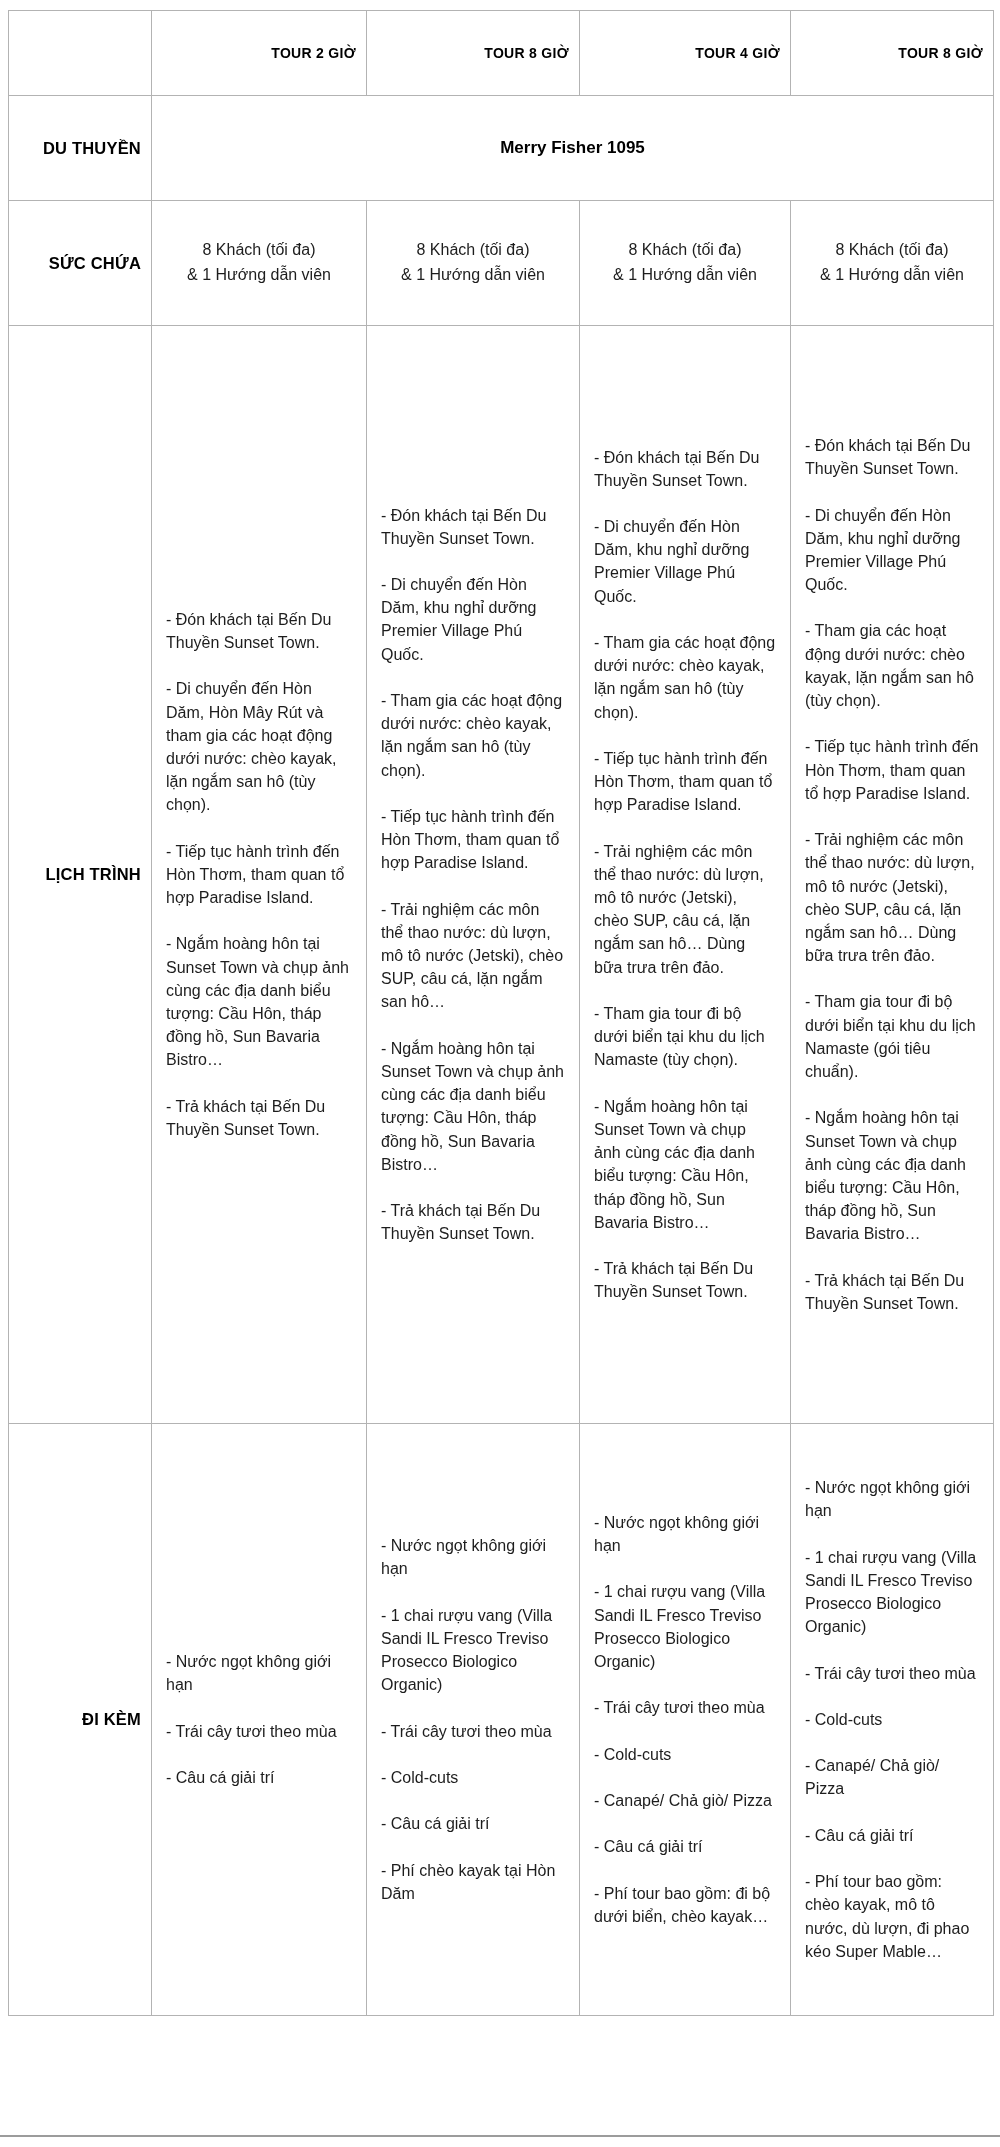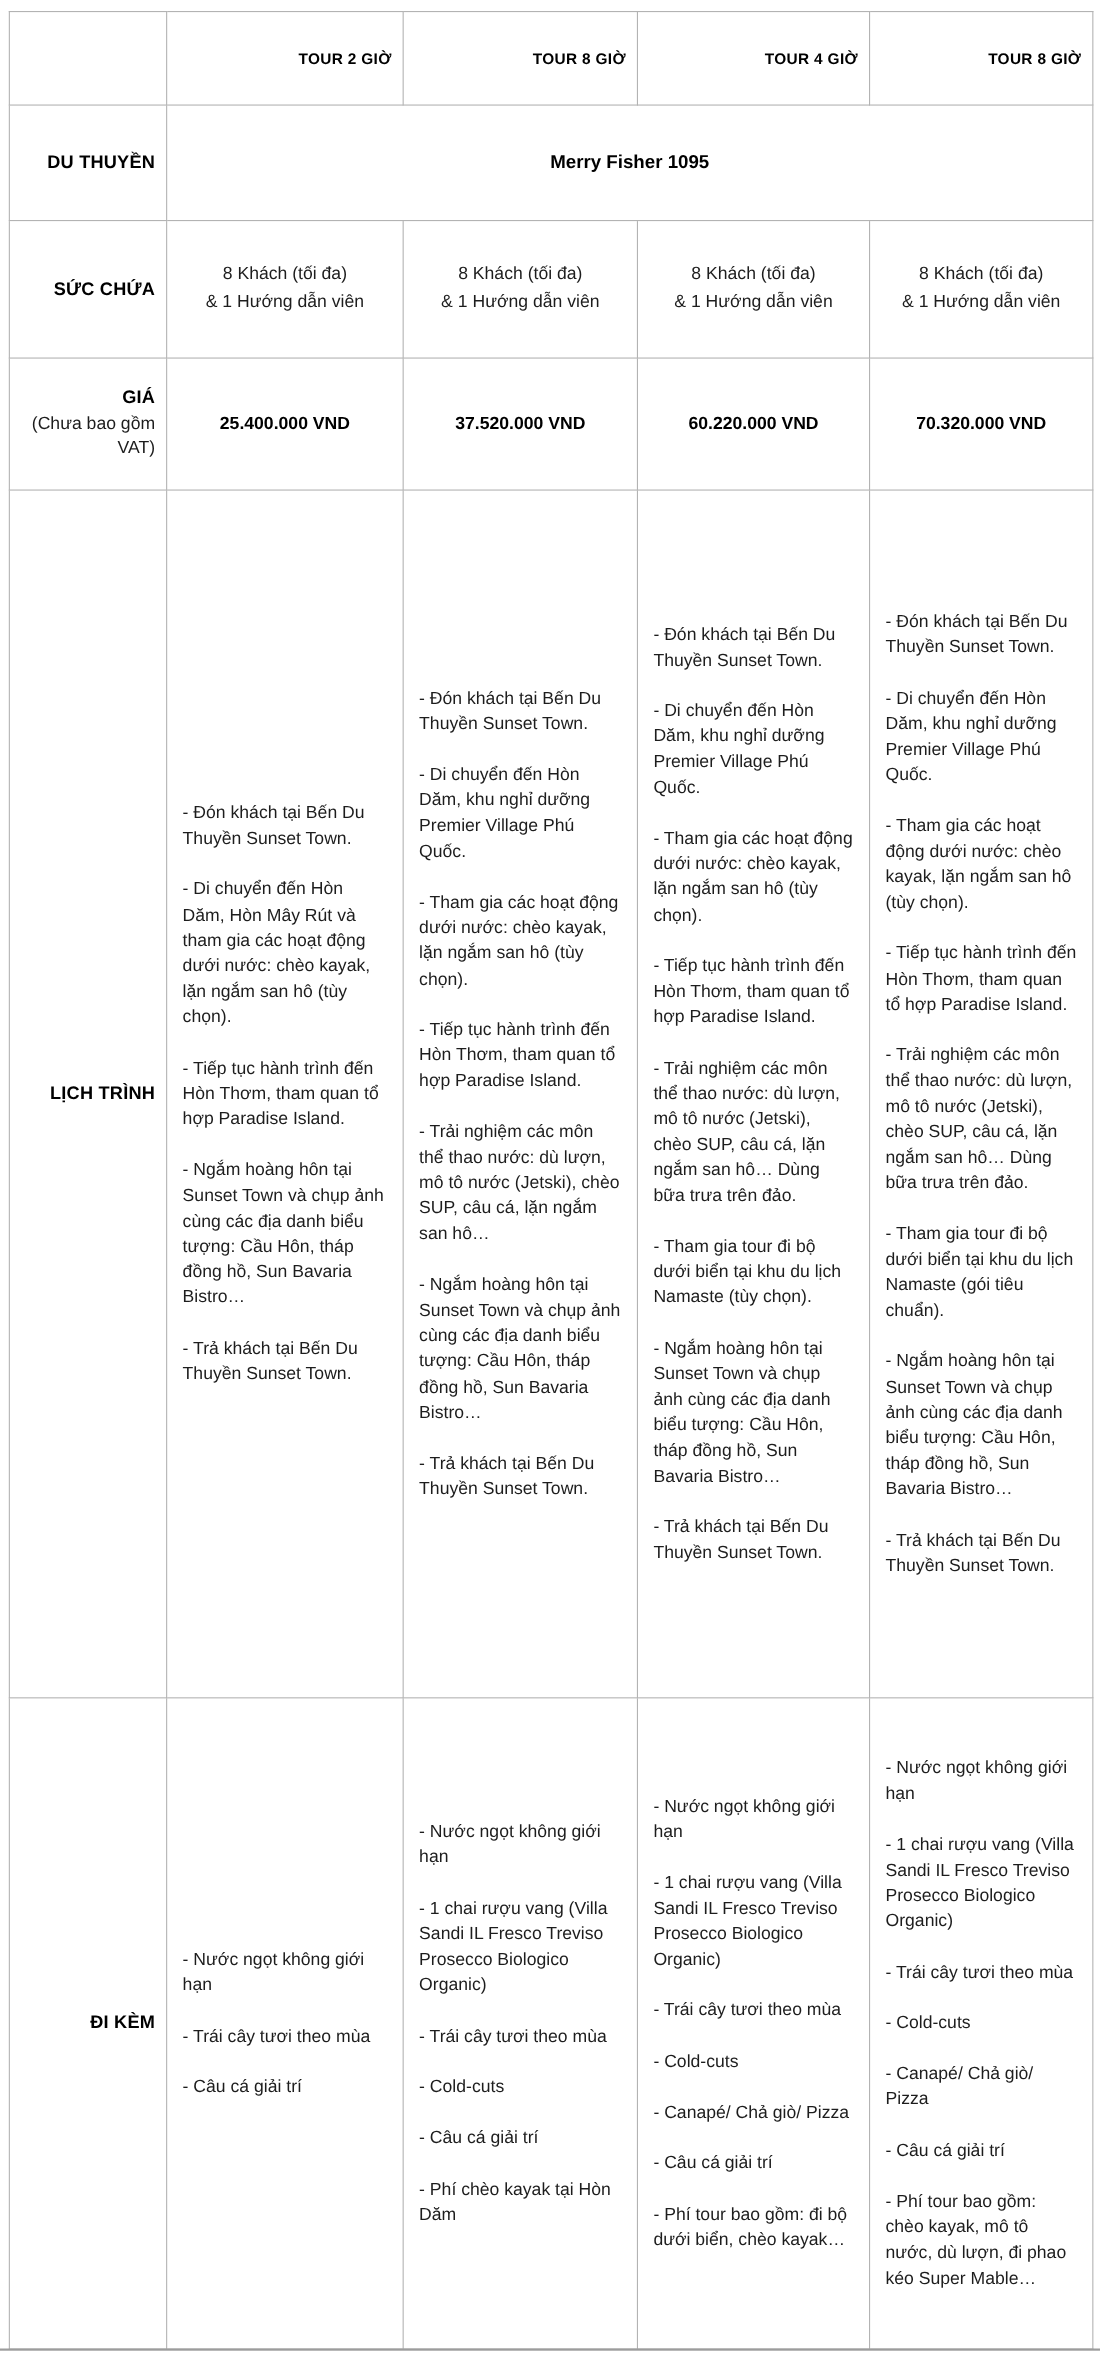--- a/index.html
+++ b/index.html
@@ -119,30 +119,20 @@
       <td class="center-cell">8 Khách (tối đa)
 &amp; 1 Hướng dẫn viên</td>
       <td class="center-cell">8 Khách (tối đa)
 &amp; 1 Hướng dẫn viên</td>
       <td class="center-cell">8 Khách (tối đa)
 &amp; 1 Hướng dẫn viên</td>
       <td class="center-cell">8 Khách (tối đa)
 &amp; 1 Hướng dẫn viên</td>
     </tr>
 
-    <tr style="height:120px">
-      <td class="row-label">
-        <div>GIÁ</div>
-        <div class="price-note">(Chưa bao gồm VAT)</div>
-      </td>
-      <td class="price-cell">25.400.000 VND</td>
-      <td class="price-cell">37.520.000 VND</td>
-      <td class="price-cell">60.220.000 VND</td>
-      <td class="price-cell">70.320.000 VND</td>
-    </tr>
 
     <tr style="height:1098px">
       <td class="row-label">LỊCH TRÌNH</td>
       <td class="list-cell">- Đón khách tại Bến Du Thuyền Sunset Town.
 
 - Di chuyển đến Hòn Dăm, Hòn Mây Rút và tham gia các hoạt động dưới nước: chèo kayak, lặn ngắm san hô (tùy chọn).
 
 - Tiếp tục hành trình đến Hòn Thơm, tham quan tổ hợp Paradise Island.
 
 - Ngắm hoàng hôn tại Sunset Town và chụp ảnh cùng các địa danh biểu tượng: Cầu Hôn, tháp đồng hồ, Sun Bavaria Bistro…

